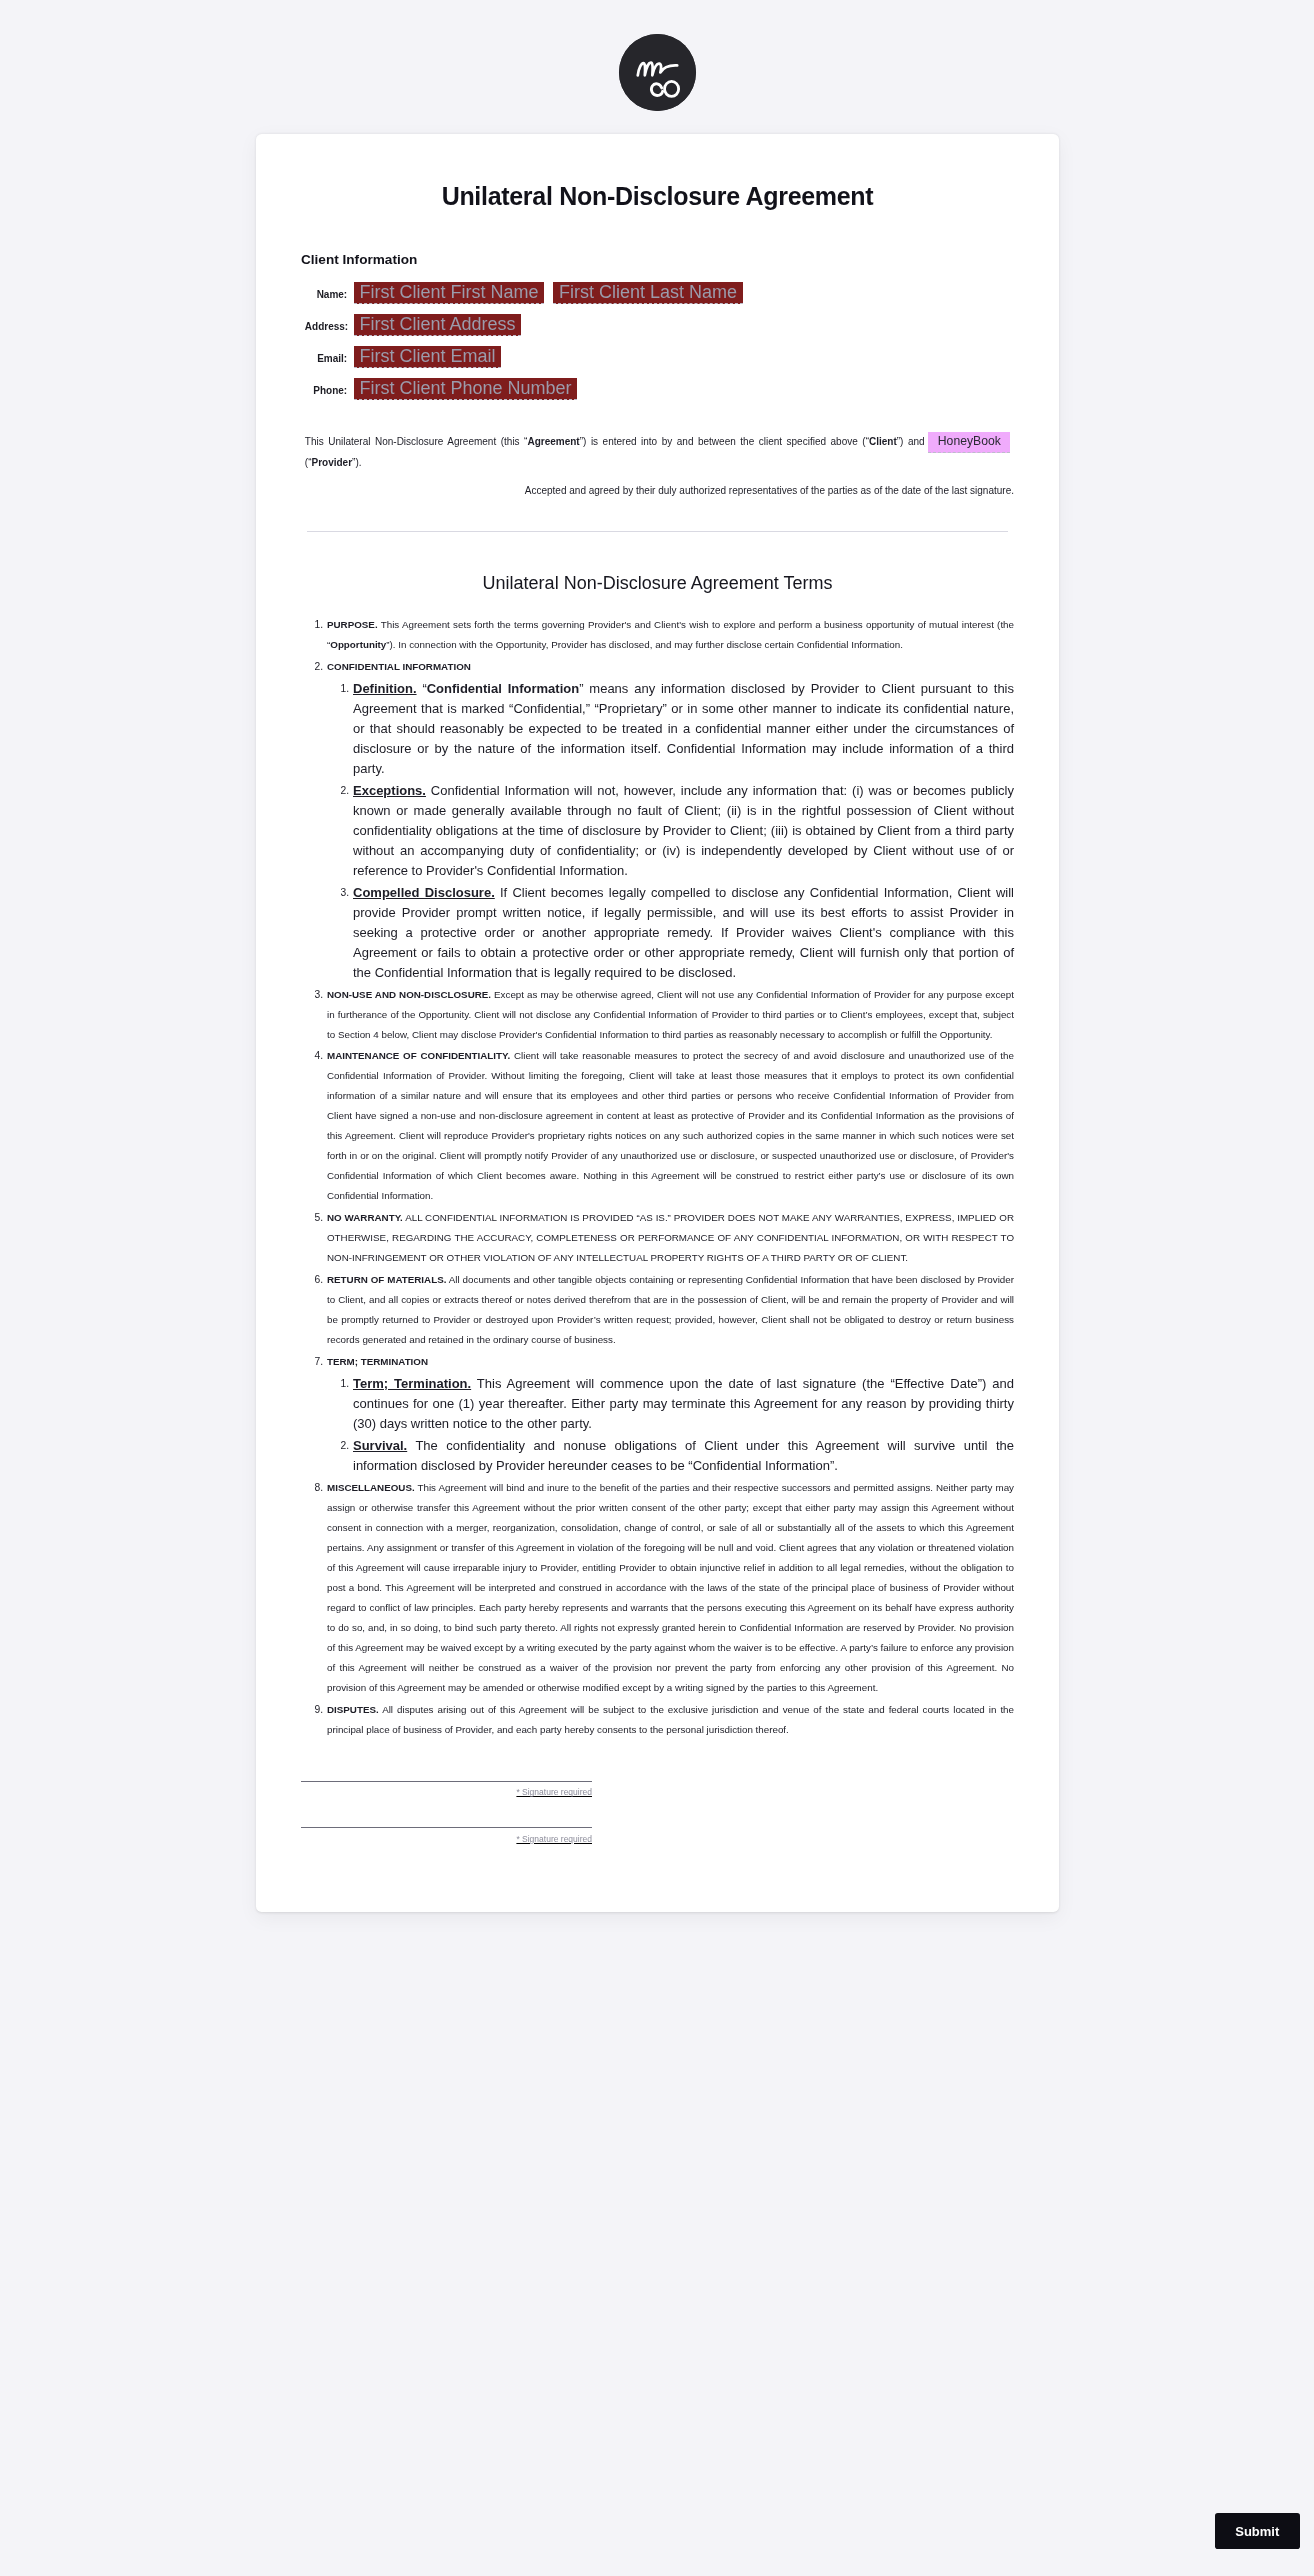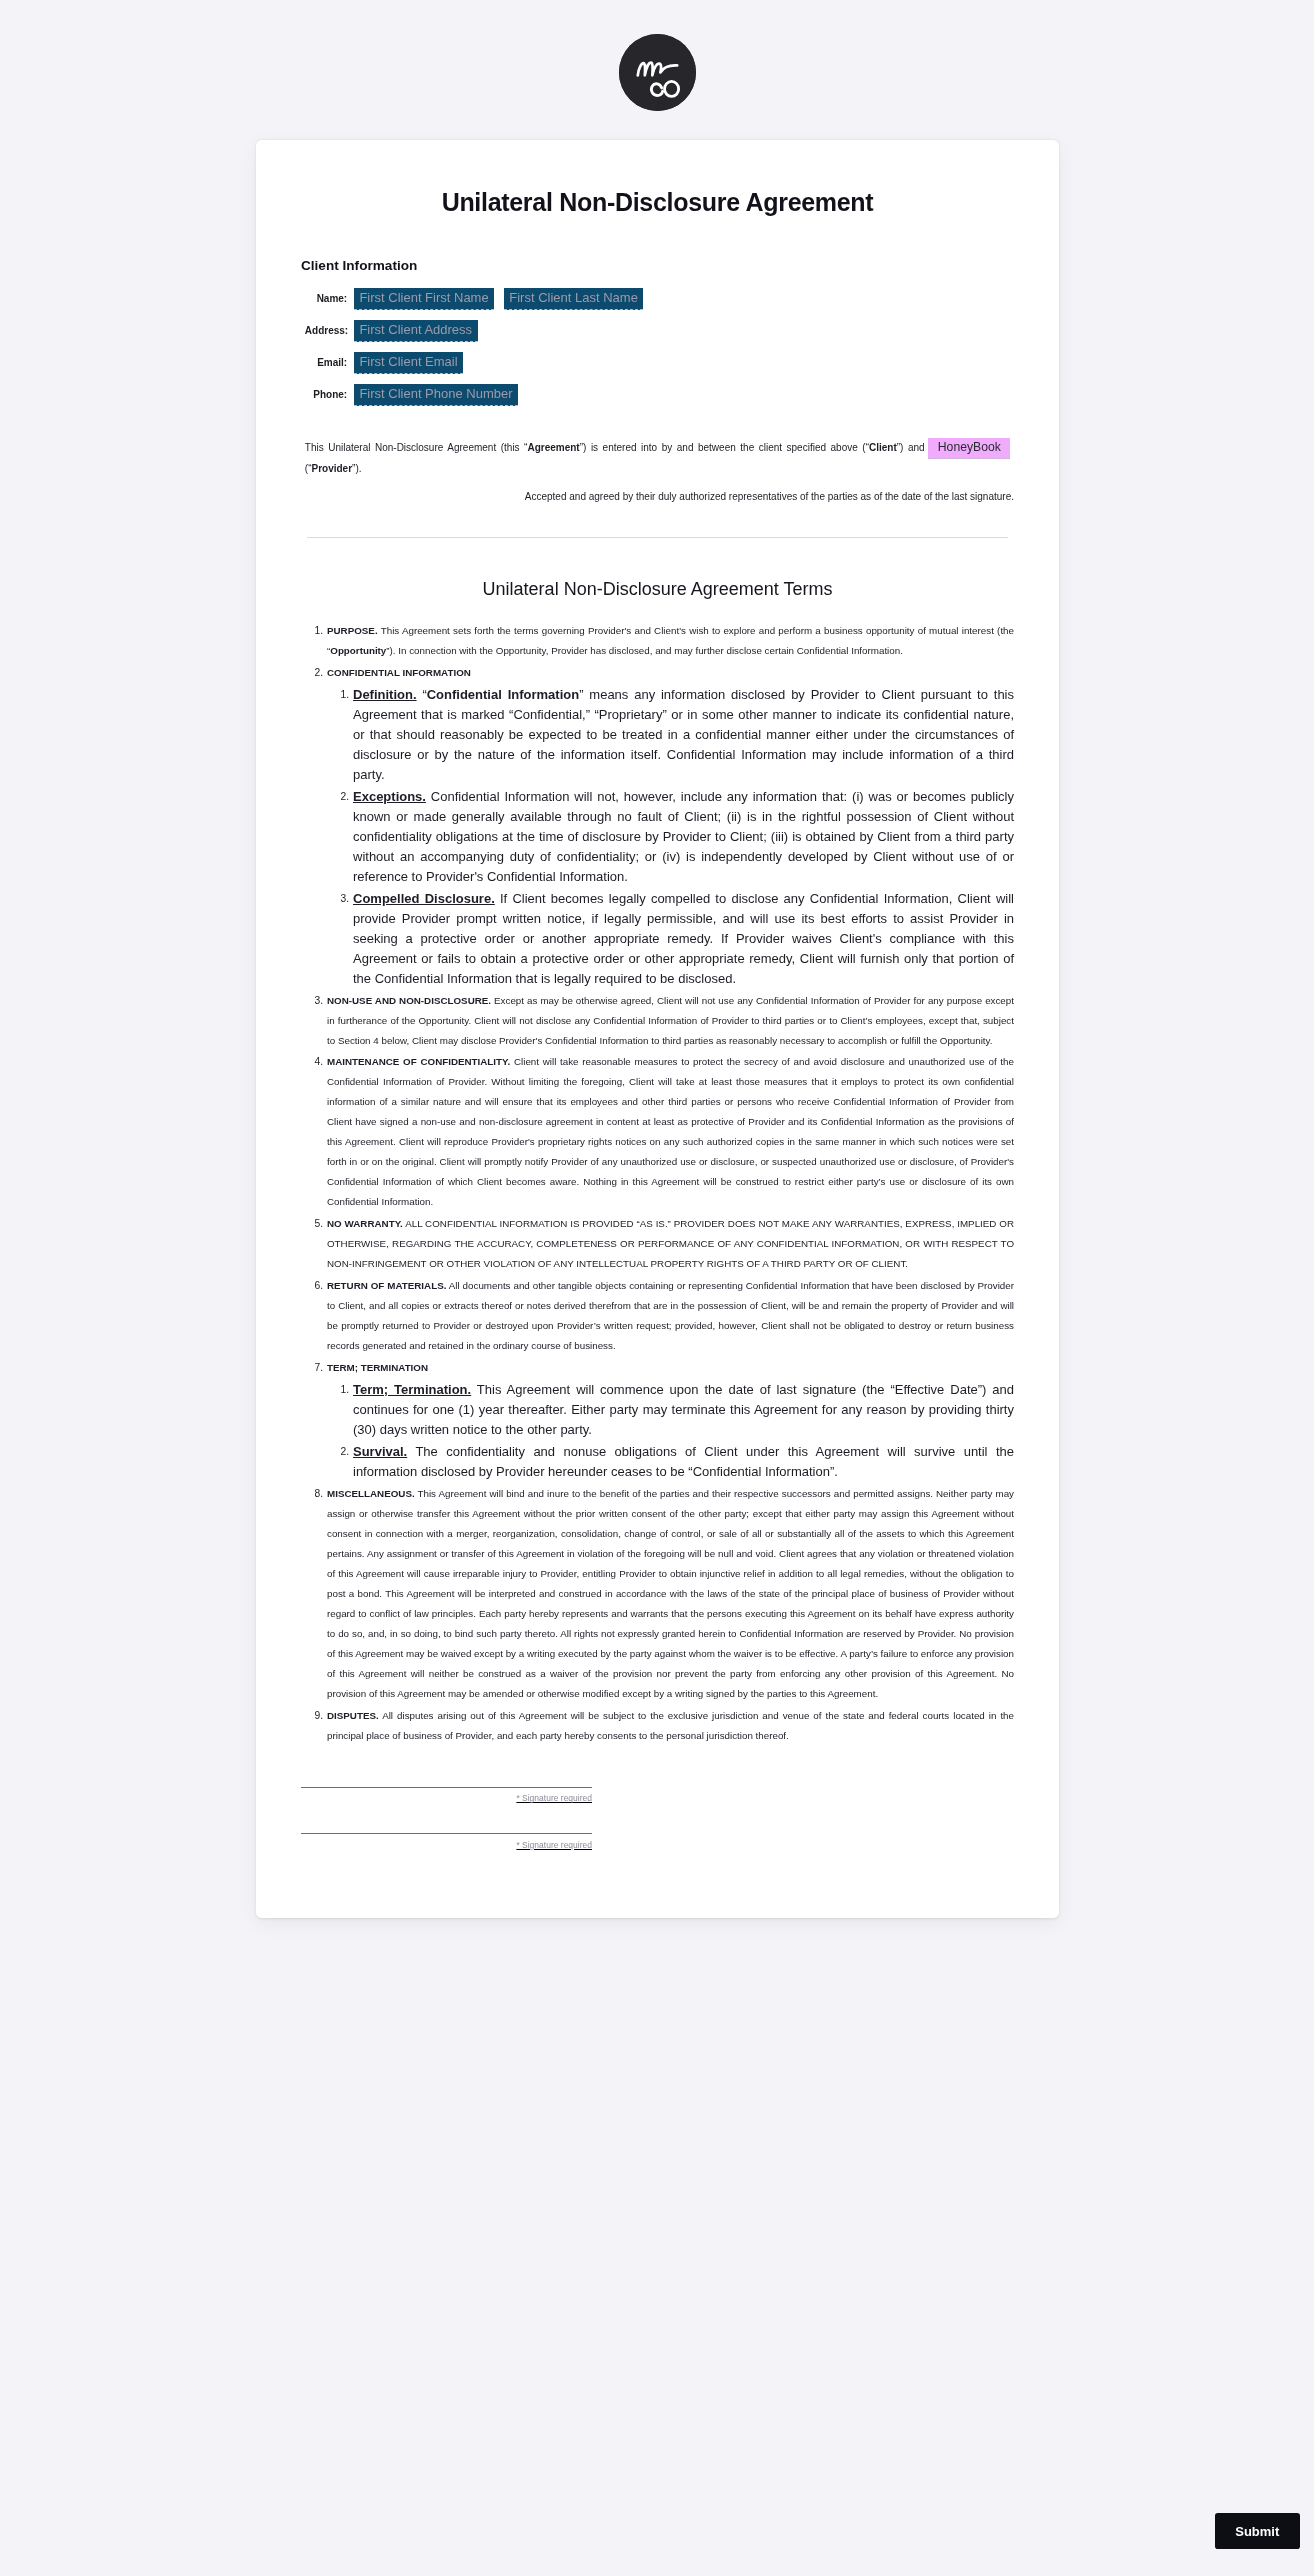--- a/index.html
+++ b/index.html
@@ -27,21 +27,21 @@
     border-radius: 50%;
     background: #26262b;
     position: relative;
     display: block;
   }
   .logo svg { display: block; }
 
   
   .doc-card {
     width: 803px;
-    margin: 29px auto 0 auto;
+    margin: 23px auto 0 auto;
     background: #ffffff;
     border-radius: 5.6px;
     box-shadow: 0 0.9px 2.8px rgba(0,0,0,0.10), 0 5.6px 20.7px rgba(0,0,0,0.05);
     padding: 39px 45px 38px 45px;
   }
 
   .doc-title {
     text-align: center;
     font-size: 25px;
     font-weight: bold;
@@ -68,23 +68,23 @@
     font-size: 10px;
     font-weight: bold;
     color: #1b1b22;
     width: 49px;
     text-align: right;
     flex: 0 0 49px;
     padding-right: 6.6px;
   }
   .field-input {
     display: inline-block;
-    font-size: 13px;
+    font-size: 18px;
     color: #9b9bab;
-    background: #0c4a6e;
+    background: #7f1d1d;
     border: 0;
     border-bottom: 0.9px dashed #bdbdcb;
     padding: 1.9px 5.6px 2.8px 5.6px;
     line-height: 16px;
     white-space: nowrap;
     margin-right: 9.4px;
   }
 
   
   .intro {

